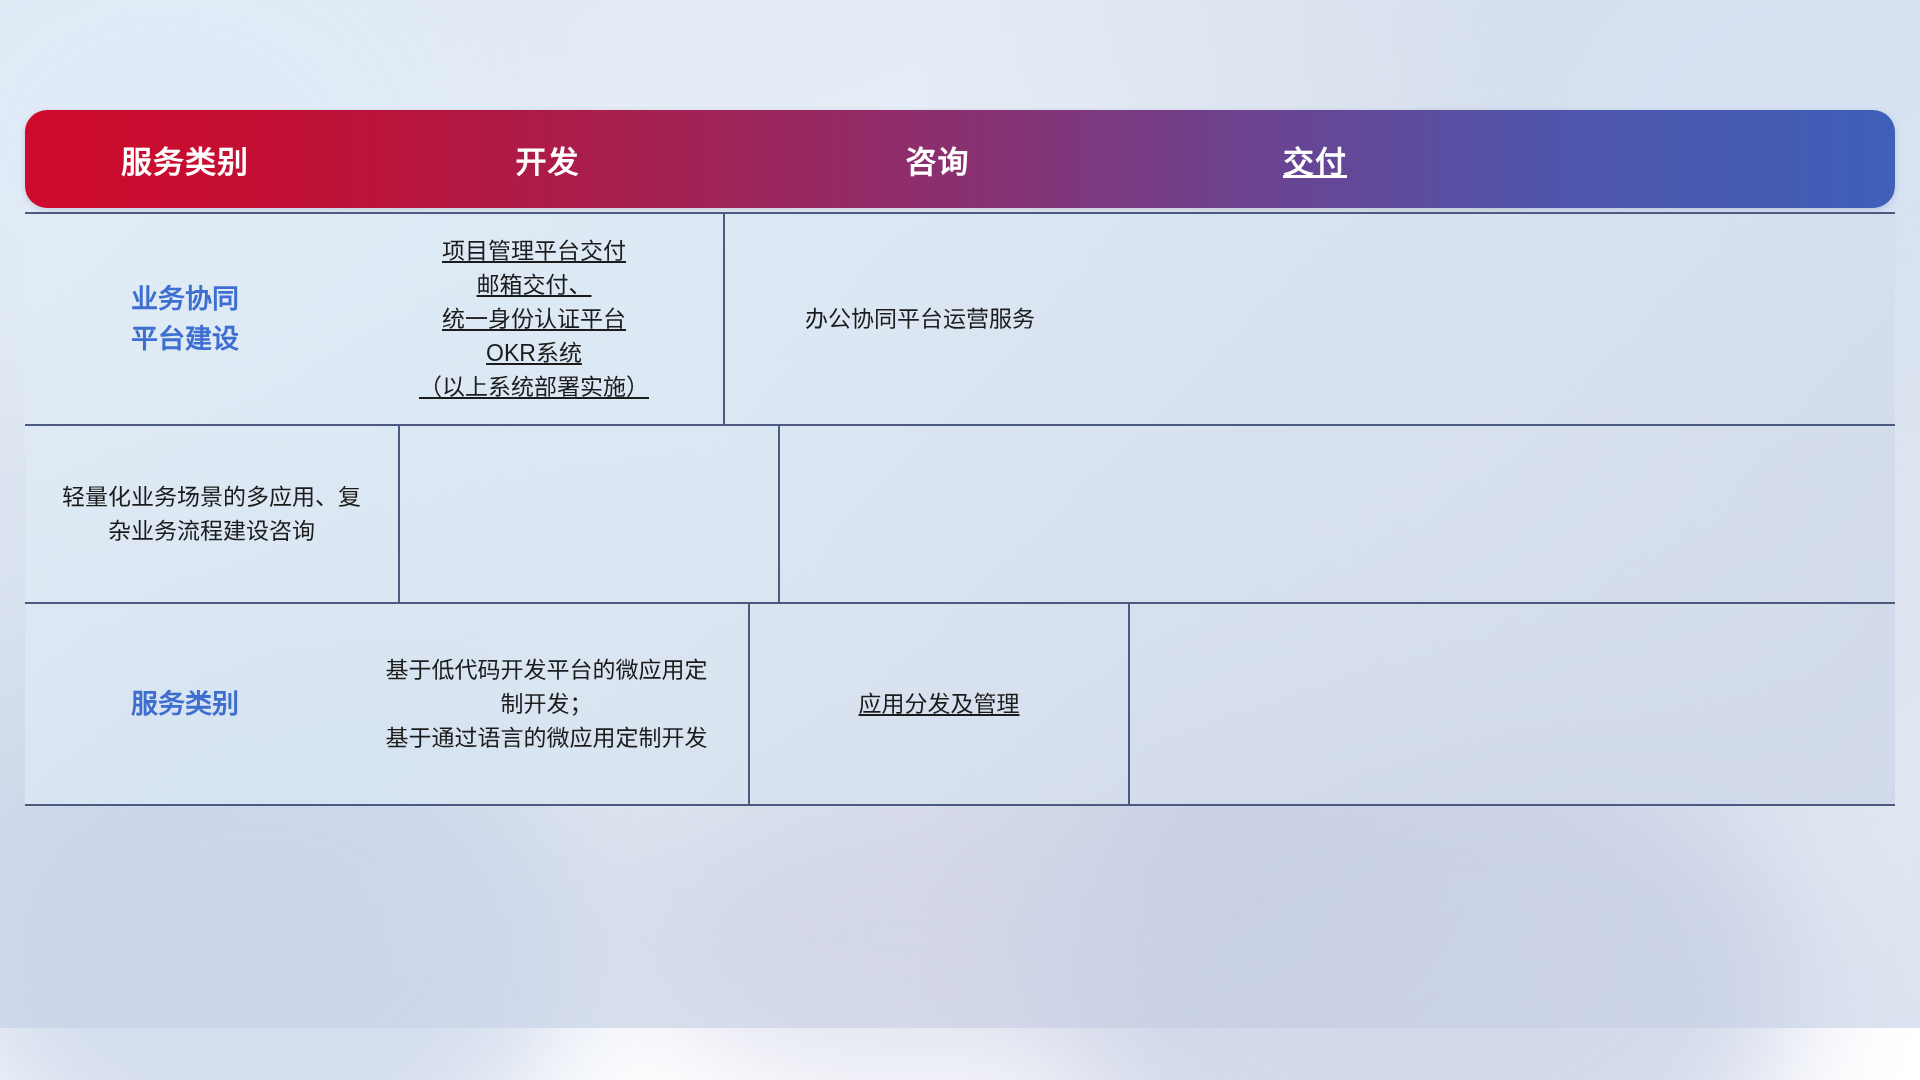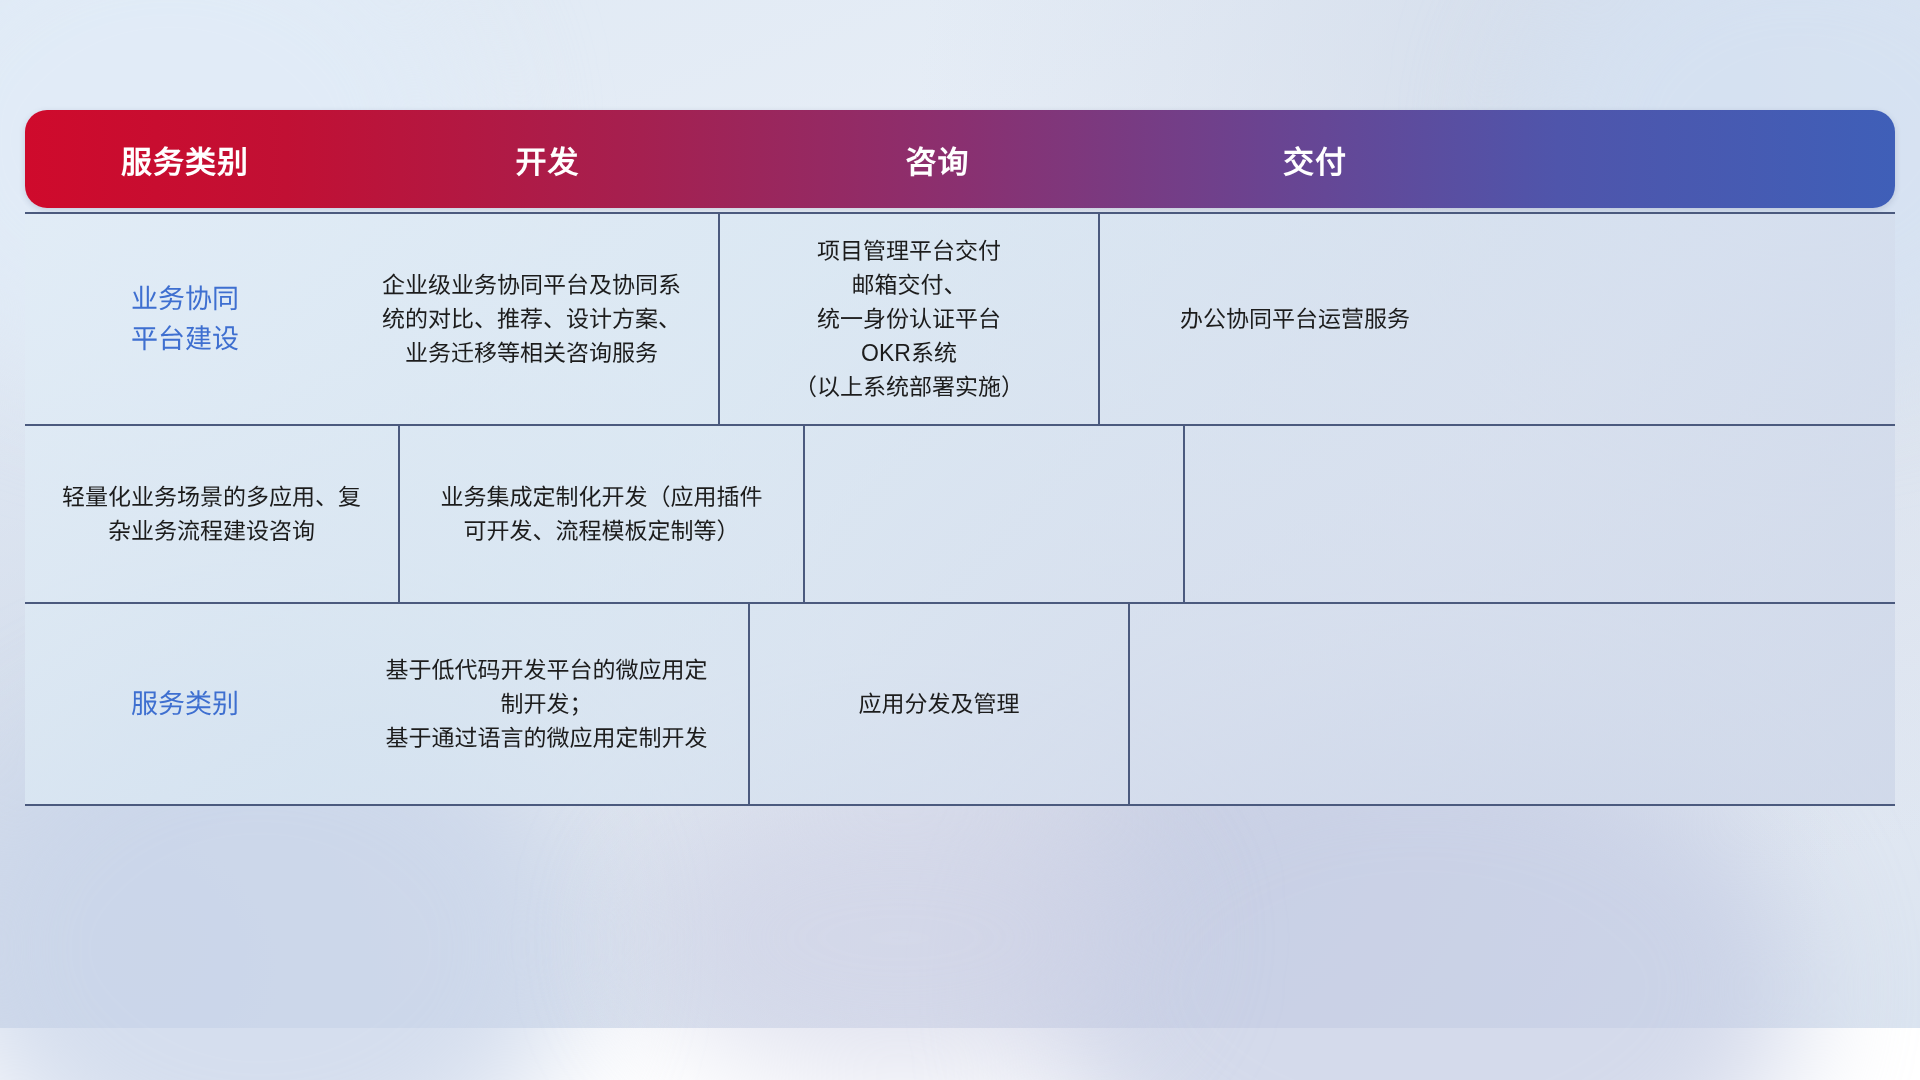--- a/index.html
+++ b/index.html
@@ -58,21 +58,21 @@
     display: flex;
     align-items: center;
     justify-content: center;
     letter-spacing: 1px;
   }
 
   
   .c0 { width: 320px; flex: 0 0 320px; }
   .c1 { width: 375px; flex: 0 0 375px; }
   .c2 { width: 405px; flex: 0 0 405px; }
-  .c3 { width: 380px; flex: 0 0 380px; }
+  .c3 { width: 380px; flex: 0 0 380px; text-decoration: underline; }
   .c4 { width: 390px; flex: 0 0 390px; }
 
   
   .body {
     margin-top: 4px;
     background: linear-gradient(135deg, rgba(225,236,246,0.85) 0%, rgba(216,230,242,0.8) 35%, rgba(214,223,238,0.78) 70%, rgba(205,214,232,0.8) 100%);
     border-top: 2px solid #4b5a7e;
     position: relative;
   }
 
@@ -94,21 +94,21 @@
     font-size: 23px;
     line-height: 1.48;
     white-space: pre-line;
   }
 
   
   .cell.sep-right { border-right: 2px solid #4b5a7e; }
 
   .cell.cat {
     color: #3e6fd0;
-    font-weight: normal;
+    font-weight: bold;
     font-size: 27px;
     line-height: 1.5;
   }
 
   .r1 { height: 210px; }
   .r2 { height: 176px; }
   .r3 { height: 200px; }
 </style>
 </head>
 <body>
@@ -127,36 +127,31 @@
       <div class="hcell c2">开发</div>
       <div class="hcell c1">咨询</div>
       <div class="hcell c3">交付</div>
     </div>
 
     <div class="body">
 
       <div class="row r1">
         <div class="cell cat c0">业务协同
 平台建设</div>
-        <div class="cell c1 sep-right">企业级业务协同平台及协同系
-统的对比、推荐、设计方案、
-业务迁移等相关咨询服务</div>
         <div class="cell c3 sep-right">项目管理平台交付
 邮箱交付、
 统一身份认证平台
 OKR系统
 （以上系统部署实施）</div>
         <div class="cell c4">办公协同平台运营服务</div>
       </div>
 
       <div class="row r2">
         <div class="cell c1 sep-right">轻量化业务场景的多应用、复
 杂业务流程建设咨询</div>
-        <div class="cell c2 sep-right">业务集成定制化开发（应用插件
-可开发、流程模板定制等）</div>
         <div class="cell c3 sep-right"></div>
         <div class="cell c4"></div>
       </div>
 
       <div class="row r3">
         <div class="cell cat c0">服务类别</div>
         <div class="cell c2 sep-right">基于低代码开发平台的微应用定
 制开发；
 基于通过语言的微应用定制开发</div>
         <div class="cell c3 sep-right">应用分发及管理</div>

